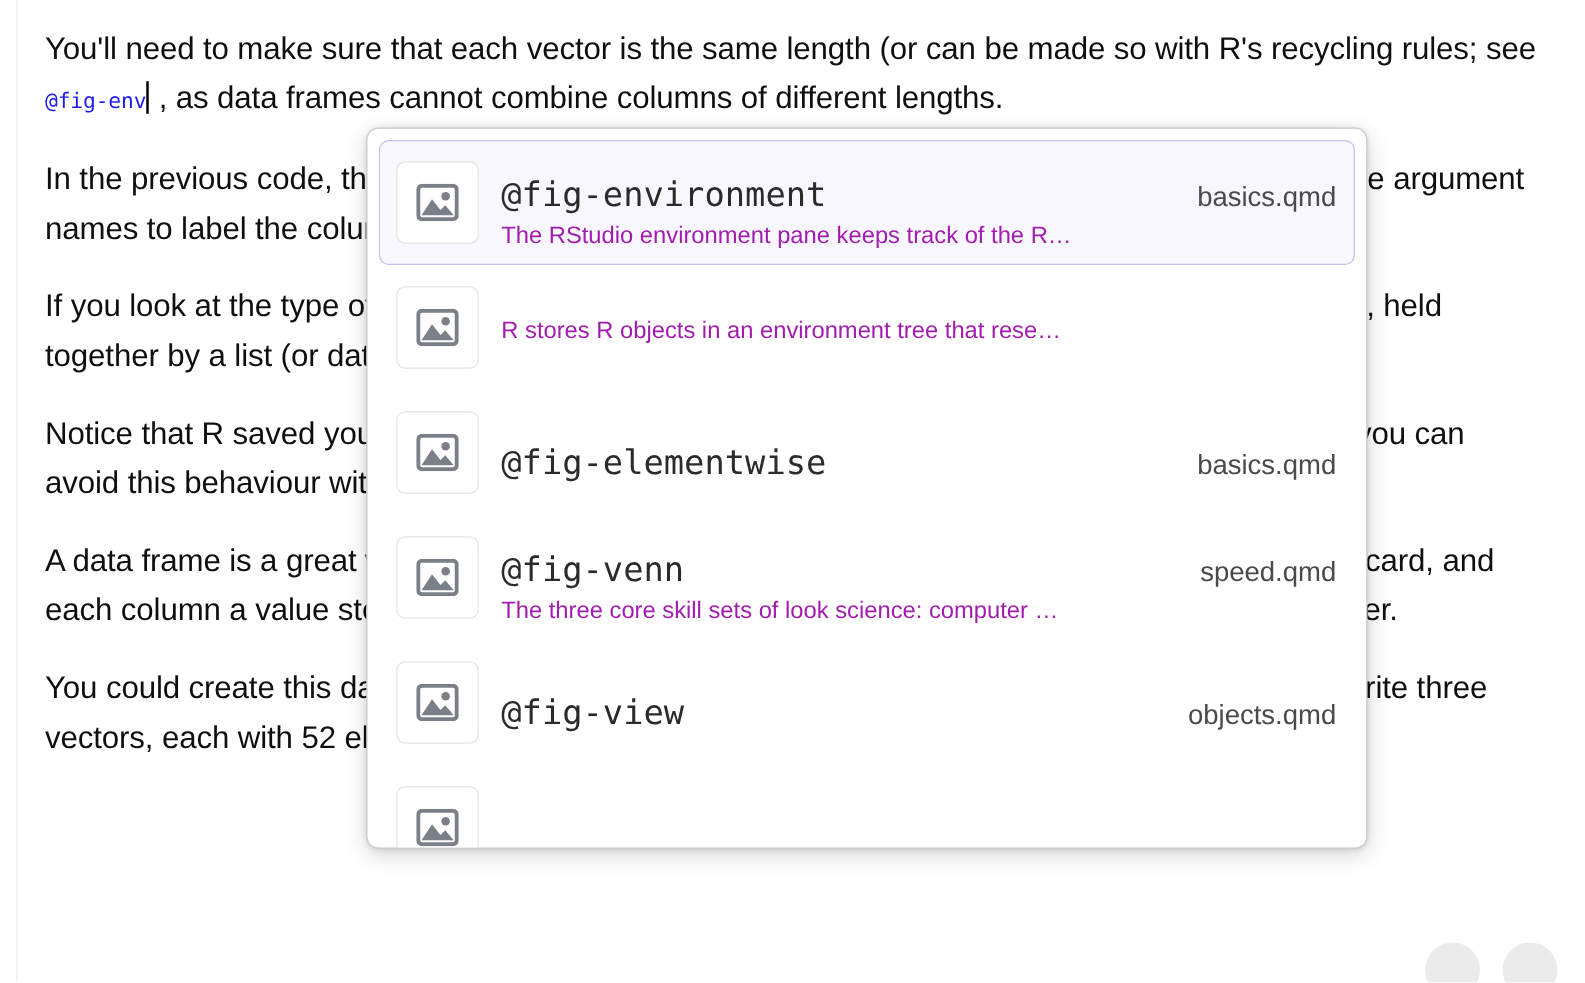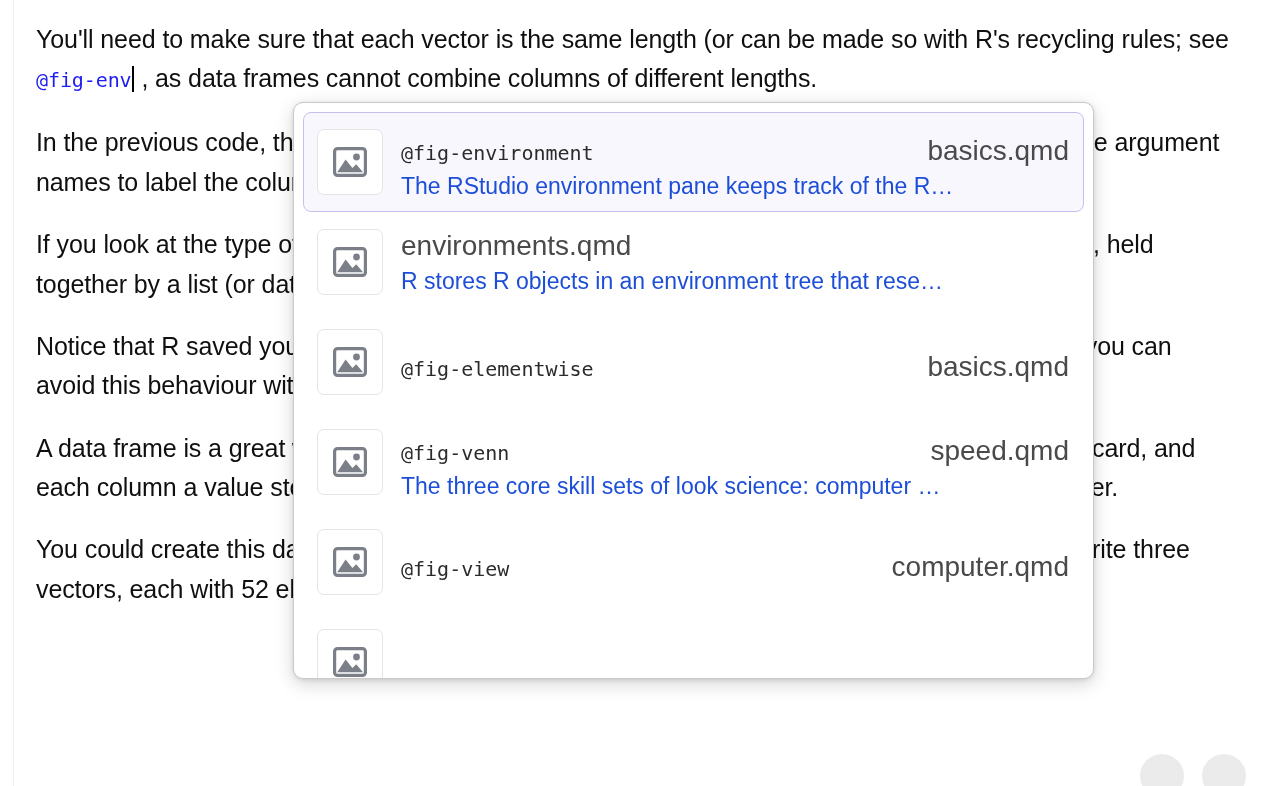--- a/index.html
+++ b/index.html
@@ -42,21 +42,21 @@
     font-family: "DejaVu Sans Mono", "Liberation Mono", monospace;
     font-size: 21.5px;
     background: #ededed;
     padding: 2px 3px 3px 3px;
     border-radius: 2px;
     color: #111;
     white-space: pre;
   }
   .xref {
     font-family: "DejaVu Sans Mono", "Liberation Mono", monospace;
-    font-size: 20px;
+    font-size: 17px;
     color: #1d1df2;
     background: transparent;
     white-space: pre;
   }
   .caret {
     display: inline-block;
     width: 2px; height: 26px;
     background: #000;
     vertical-align: -5px;
     margin: 0 1px 0 0;
@@ -109,34 +109,34 @@
     min-width: 0;
   }
   .ac-row1 {
     display: flex;
     align-items: baseline;
     justify-content: space-between;
     gap: 20px;
   }
   .ac-title {
     font-family: "DejaVu Sans Mono", "Liberation Mono", monospace;
-    font-size: 20px;
+    font-size: 27px;
     color: #2b2b2b;
     white-space: nowrap;
     margin-top: 16px;
   }
   .ac-file {
-    font-size: 28px;
+    font-size: 22px;
     color: #4a4a4a;
     white-space: nowrap;
   }
   .ac-desc {
     margin-top: 6px;
-    font-size: 23px;
-    color: #1d4ed8;
+    font-size: 19px;
+    color: #a21caf;
     white-space: nowrap;
     overflow: hidden;
     text-overflow: clip;
   }
 
   
   .fab {
     position: absolute;
     bottom: -12px;
     width: 44px; height: 44px;
@@ -183,21 +183,20 @@
         <div class="ac-item">
           <div class="ac-thumb">
             <svg width="34" height="30" viewBox="0 0 34 30" aria-hidden="true">
               <rect x="1.6" y="1.6" width="30.8" height="26.8" rx="3" ry="3" fill="none" stroke="#7b7f87" stroke-width="3.2"></rect>
               <circle cx="23.5" cy="10" r="3.4" fill="#7b7f87"></circle>
               <path d="M4.2 25.2 L12.6 12.4 L19.4 21 L23.2 17.2 L30 25.2 Z" fill="#7b7f87"></path>
             </svg>
           </div>
           <div class="ac-body">
             <div class="ac-row1">
-              <span class="ac-file">environments.qmd</span>
             </div>
             <div class="ac-desc">R stores R objects in an environment tree that rese…</div>
           </div>
         </div>
         <div class="ac-item">
           <div class="ac-thumb">
             <svg width="34" height="30" viewBox="0 0 34 30" aria-hidden="true">
               <rect x="1.6" y="1.6" width="30.8" height="26.8" rx="3" ry="3" fill="none" stroke="#7b7f87" stroke-width="3.2"></rect>
               <circle cx="23.5" cy="10" r="3.4" fill="#7b7f87"></circle>
               <path d="M4.2 25.2 L12.6 12.4 L19.4 21 L23.2 17.2 L30 25.2 Z" fill="#7b7f87"></path>
@@ -230,21 +229,21 @@
           <div class="ac-thumb">
             <svg width="34" height="30" viewBox="0 0 34 30" aria-hidden="true">
               <rect x="1.6" y="1.6" width="30.8" height="26.8" rx="3" ry="3" fill="none" stroke="#7b7f87" stroke-width="3.2"></rect>
               <circle cx="23.5" cy="10" r="3.4" fill="#7b7f87"></circle>
               <path d="M4.2 25.2 L12.6 12.4 L19.4 21 L23.2 17.2 L30 25.2 Z" fill="#7b7f87"></path>
             </svg>
           </div>
           <div class="ac-body">
             <div class="ac-row1">
               <span class="ac-title">@fig-view</span>
-              <span class="ac-file">computer.qmd</span>
+              <span class="ac-file">objects.qmd</span>
             </div>
           </div>
         </div>
         <div class="ac-item">
           <div class="ac-thumb">
             <svg width="34" height="30" viewBox="0 0 34 30" aria-hidden="true">
               <rect x="1.6" y="1.6" width="30.8" height="26.8" rx="3" ry="3" fill="none" stroke="#7b7f87" stroke-width="3.2"></rect>
               <circle cx="23.5" cy="10" r="3.4" fill="#7b7f87"></circle>
               <path d="M4.2 25.2 L12.6 12.4 L19.4 21 L23.2 17.2 L30 25.2 Z" fill="#7b7f87"></path>
             </svg>

